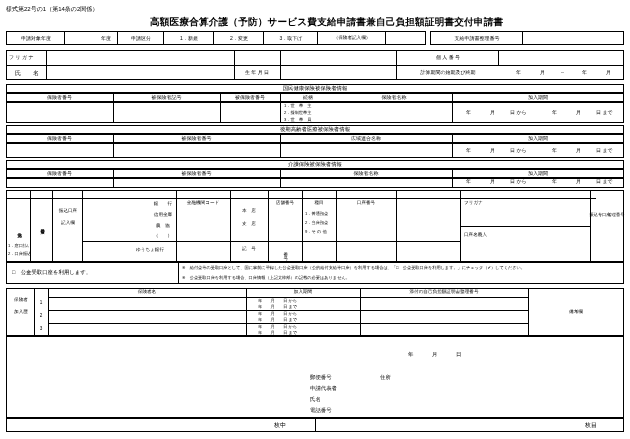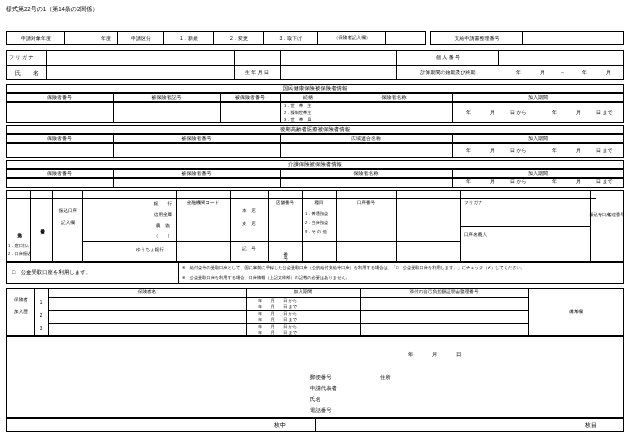--- a/index.html
+++ b/index.html
@@ -17,20 +17,21 @@
   .f55{font-size:5.4px;}
   .f6{font-size:6px;}
   .title{font-size:9.6px;font-weight:bold;letter-spacing:.2px;}
 </style>
 </head>
 <body>
 
 <div id="page">
 
   <div class="t f6" style="left:6px;top:6px;">様式第22号の1（第14条の2関係）</div>
+  <div class="t title" style="left:150px;top:17px;">高額医療合算介護（予防）サービス費支給申請書兼自己負担額証明書交付申請書</div>
 
   <div class="box" style="left:6px;top:31px;width:420px;height:14px;"></div>
   <div class="ln" style="left:6px;top:31px;width:1px;height:14px;"></div>
   <div class="t f5 ctr" style="left:8px;top:31px;width:56px;height:14px;">申請対象年度</div>
   <div class="ln" style="left:64px;top:31px;width:1px;height:14px;"></div>
   <div class="t f5 ctr" style="left:95px;top:31px;width:22px;height:14px;">年度</div>
   <div class="ln" style="left:117px;top:31px;width:1px;height:14px;"></div>
   <div class="t f5 ctr" style="left:119px;top:31px;width:44px;height:14px;">申請区分</div>
   <div class="ln" style="left:163px;top:31px;width:1px;height:14px;"></div>
   <div class="t f5 ctr" style="left:165px;top:31px;width:48px;height:14px;">1．新規</div>

